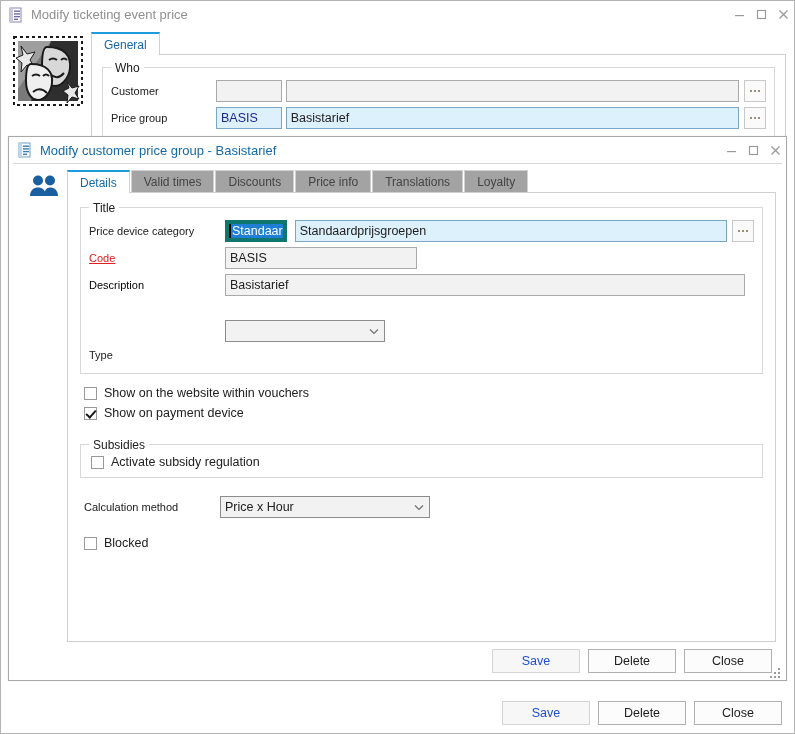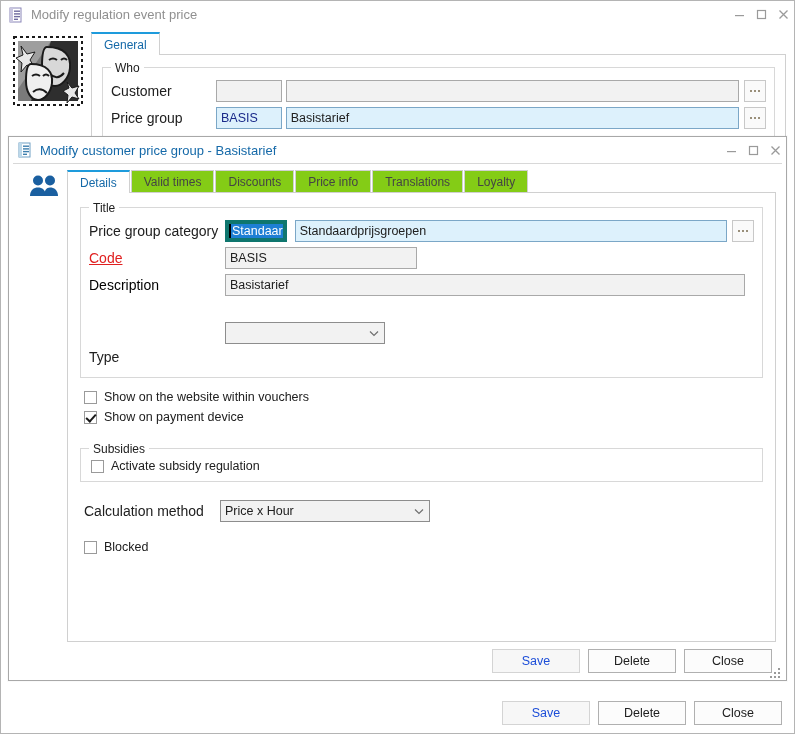--- a/index.html
+++ b/index.html
@@ -88,21 +88,21 @@
     height: 23px;
     border-bottom: 1px solid #d0d0d0;
   }
   .tab {
     height: 22px;
     padding: 0 12px;
     display: flex;
     align-items: center;
     font-size: 12px;
     color: #444444;
-    background: #84cc16;
+    background: #a3a3a3;
     border: 1px solid #d0d0d0;
     border-bottom: none;
     margin-right: 1px;
     cursor: default;
     white-space: nowrap;
   }
   .tab.active {
     background: #ffffff;
     color: #1569a8;
     border-top: 2px solid #1e9bdc;
@@ -138,21 +138,21 @@
     color: #202020;
   }
 
   .form-row {
     display: flex;
     align-items: center;
     margin-bottom: 5px;
     min-height: 22px;
   }
   .form-label {
-    font-size: 14px;
+    font-size: 11px;
     color: #202020;
     flex: 0 0 auto;
   }
 
   .txtfield {
     height: 22px;
     border: 1px solid #a9a9a9;
     background: #f2f2f2;
     font-size: 12.5px;
     color: #202020;
@@ -343,21 +343,21 @@
     <span class="titlebar-icon">
       <svg width="16" height="16" viewBox="0 0 16 16">
         <rect x="2" y="1" width="11" height="14" fill="#ffffff" stroke="#8a86b8" stroke-width="1"></rect>
         <rect x="2" y="1" width="3" height="14" fill="#c9c6e0"></rect>
         <rect x="6" y="3.5" width="6" height="1.4" fill="#6f6ba0"></rect>
         <rect x="6" y="6.2" width="6" height="1.4" fill="#6f6ba0"></rect>
         <rect x="6" y="8.9" width="6" height="1.4" fill="#6f6ba0"></rect>
         <rect x="6" y="11.6" width="4" height="1.4" fill="#6f6ba0"></rect>
       </svg>
     </span>
-    <span class="titlebar-text">Modify regulation event price</span>
+    <span class="titlebar-text">Modify ticketing event price</span>
     <span class="win-controls">
       <span class="win-btn">
         <svg width="11" height="11" viewBox="0 0 11 11">
             <rect x="1" y="6" width="9" height="1.2" fill="#9a9a9a"></rect>
           </svg>
       </span>
       <span class="win-btn">
         <svg width="11" height="11" viewBox="0 0 11 11">
             <rect x="1.5" y="1.5" width="8" height="8" fill="none" stroke="#9a9a9a" stroke-width="1.2"></rect>
           </svg>
@@ -518,21 +518,21 @@
             <span>Loyalty</span>
           </div>
         </div>
 
         <div class="inner-tabpanel">
 
           <div class="groupbox" style="margin-top:4px; padding:12px 8px 10px 8px;">
             <span class="gb-title">Title</span>
 
             <div class="form-row">
-              <span class="form-label" style="width:136px;">Price group category</span>
+              <span class="form-label" style="width:136px;">Price device category</span>
               <span class="txtfield focused" style="width:64px; padding:0 2px;">
                 <span class="sel-highlight">Standaard</span>
               </span>
               <span class="txtfield lightblue" style="width:452px; margin-left:8px; color:#202020;">Standaardprijsgroepen</span>
               <span class="ell-btn">
                 <span class="dots">
                     <i></i>
                     <i></i>
                     <i></i>
                   </span>

